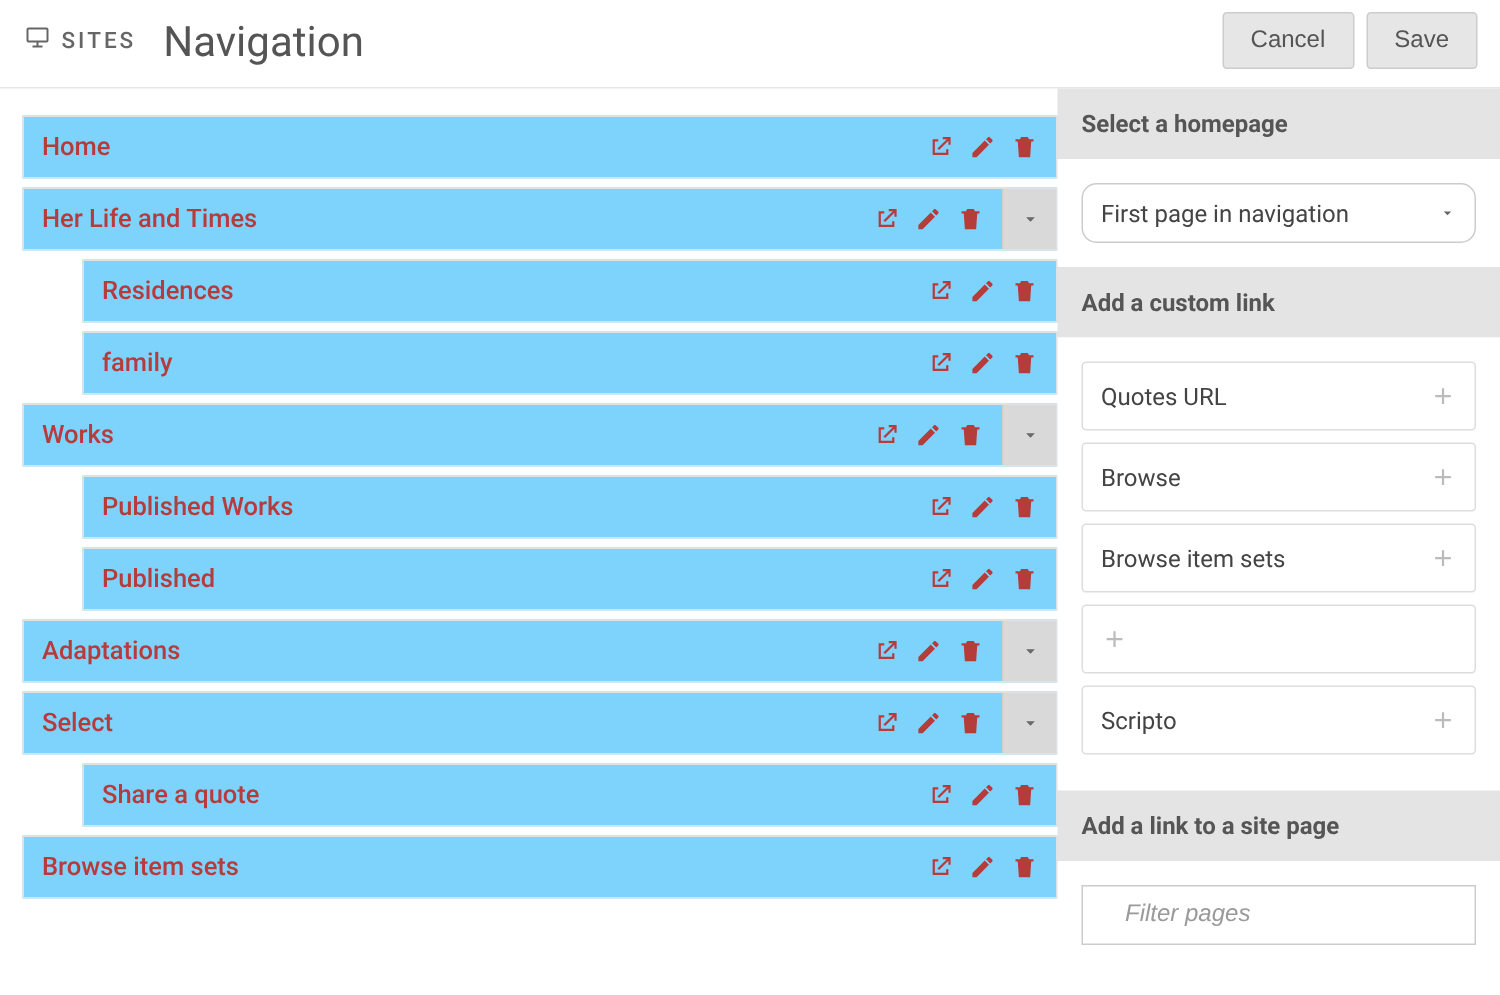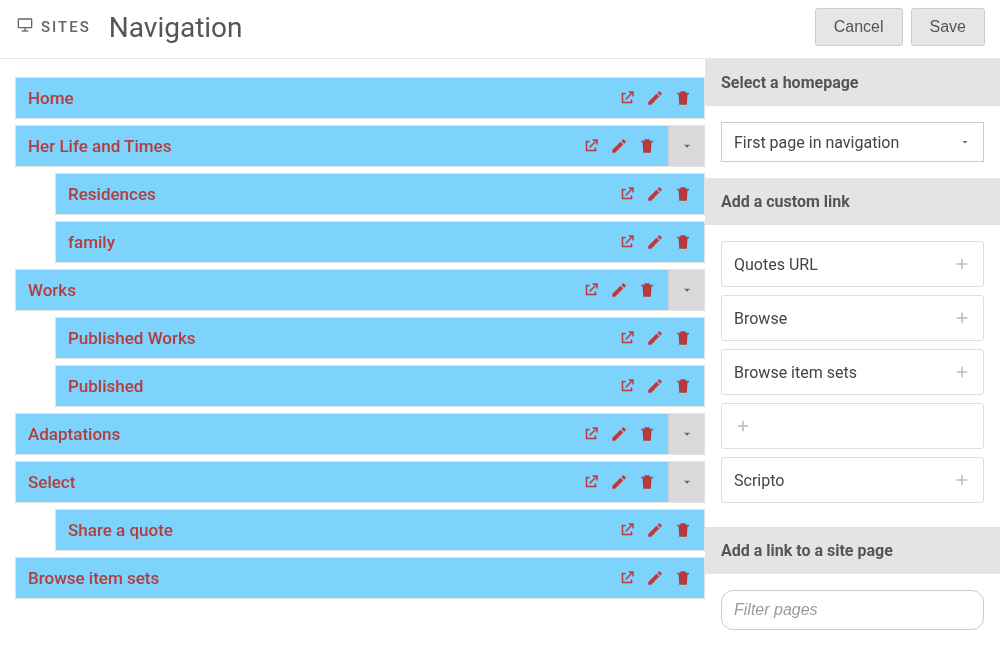--- a/index.html
+++ b/index.html
@@ -23,27 +23,27 @@
 .nav-row.child { margin-left: 40px; }
 .nav-label { flex: 1; padding-left: 12px; font-size: 17px; font-weight: 500; color: #b63c3c; }
 .nav-actions { display: flex; align-items: center; padding-right: 4px; }
 .icon-btn { color: #b63c3c; width: 22px; height: 22px; display: inline-flex; align-items: center; justify-content: center; margin-right: 6px; cursor: pointer; }
 .icon-btn svg, .caret-btn svg, .add-btn svg, .dd-caret svg { display: block; }
 .caret-btn { width: 36px; height: 40px; display: inline-flex; align-items: center; justify-content: center; background: #d9d9d9; border-left: 1px solid #cfcfcf; color: #666; cursor: pointer; }
 
 
 .panel-header { background: #e4e4e4; padding: 14px 16px; font-size: 16px; font-weight: 700; color: #555; }
 .panel-body { padding: 16px; background: #fff; }
-.dropdown { display: flex; align-items: center; border: 1px solid #ccc; border-radius: 0; height: 40px; padding: 0 12px; font-size: 16px; color: #444; background: #fff; cursor: pointer; }
+.dropdown { display: flex; align-items: center; border: 1px solid #ccc; border-radius: 10px; height: 40px; padding: 0 12px; font-size: 16px; color: #444; background: #fff; cursor: pointer; }
 .dropdown .dd-label { flex: 1; }
 .dd-caret { color: #666; }
 .link-row { display: flex; align-items: center; height: 46px; border: 1px solid #ddd; border-radius: 3px; padding: 0 12px; margin-bottom: 8px; font-size: 16px; color: #444; background: #fff; cursor: pointer; }
 .link-row .link-label { flex: 1; }
 .add-btn { color: #bbb; }
-.filter-input { width: 100%; height: 40px; border: 1px solid #ccc; border-radius: 12px; padding: 0 12px; font-size: 16px; font-style: italic; color: #888; }
+.filter-input { width: 100%; height: 40px; border: 1px solid #ccc; border-radius: 0; padding: 0 28px; font-size: 16px; font-style: italic; color: #888; }
 .filter-input::placeholder { color: #9a9a9a; font-style: italic; }
 </style>
 </head>
 <body>
 
 <div class="header">
   <span class="breadcrumb-icon">
     <svg width="20" height="16" viewBox="0 0 24 24" fill="none" stroke="#666" stroke-width="2">
         <rect x="2" y="3" width="20" height="13" rx="1"></rect>
         <line x1="7" y1="21" x2="17" y2="21"></line>

